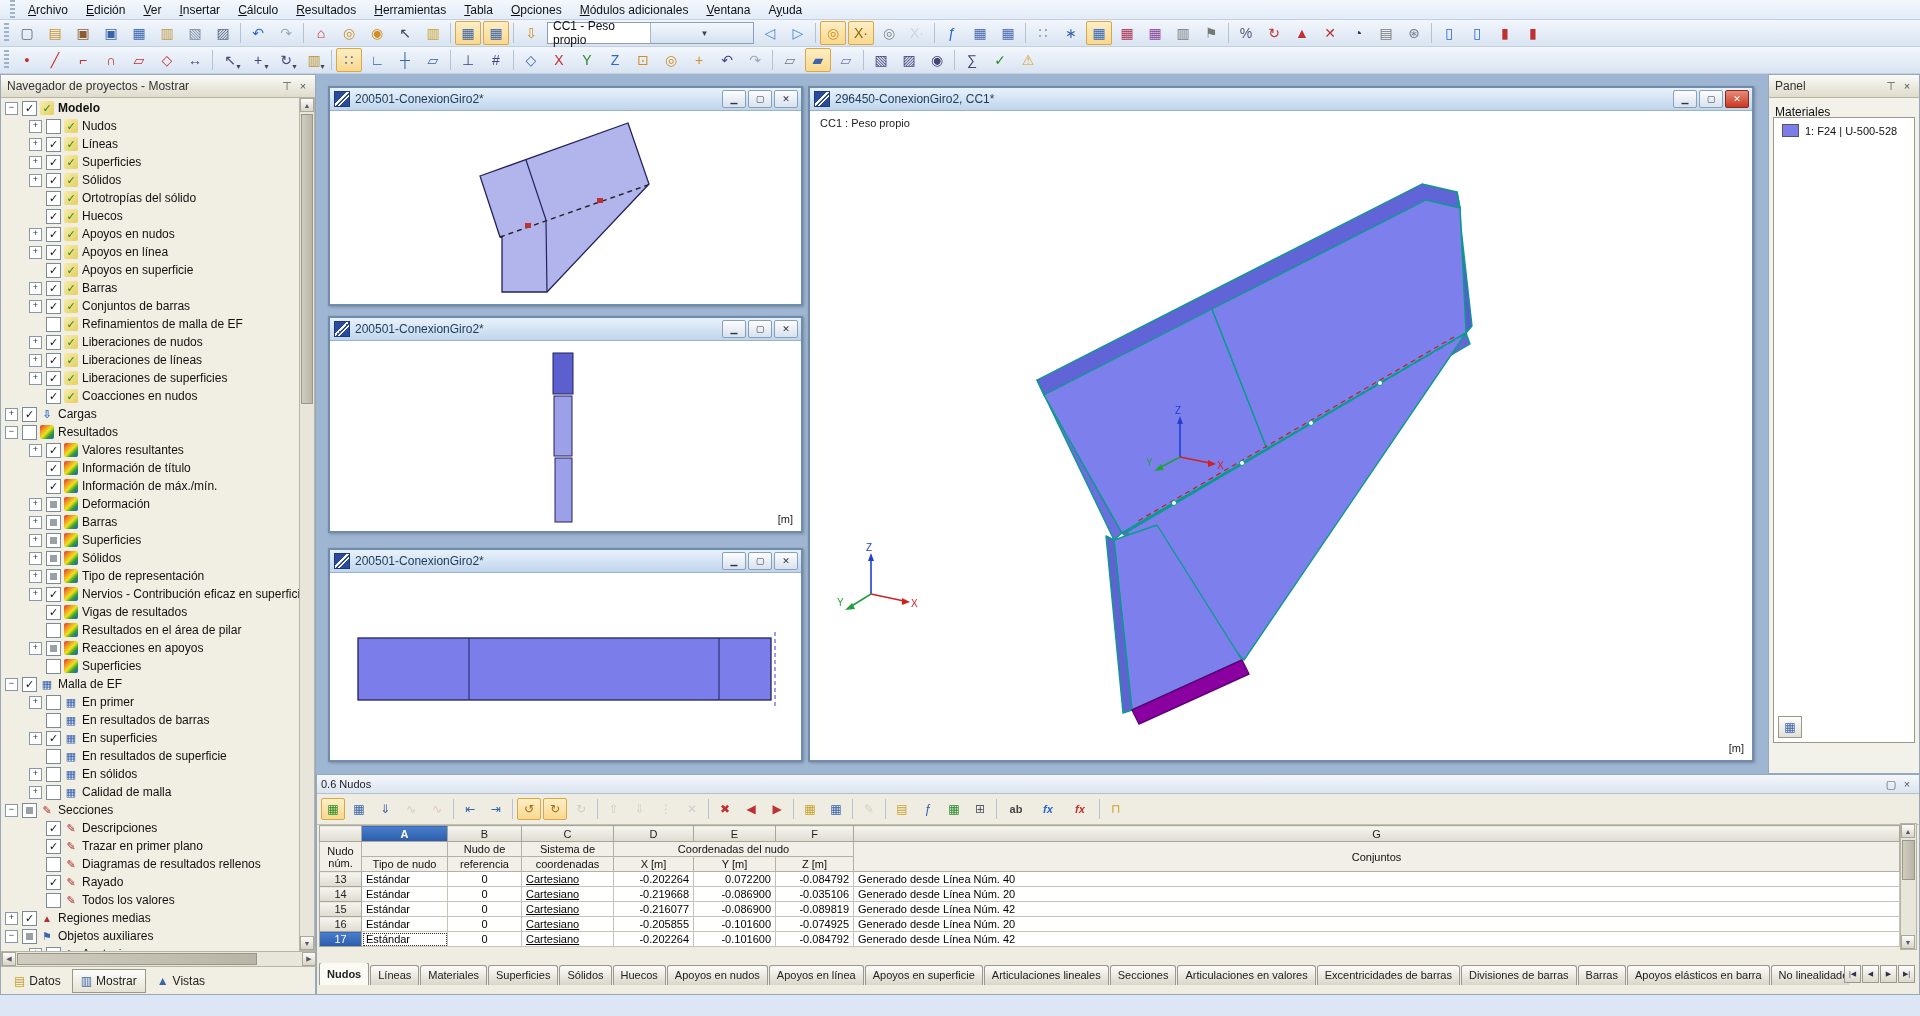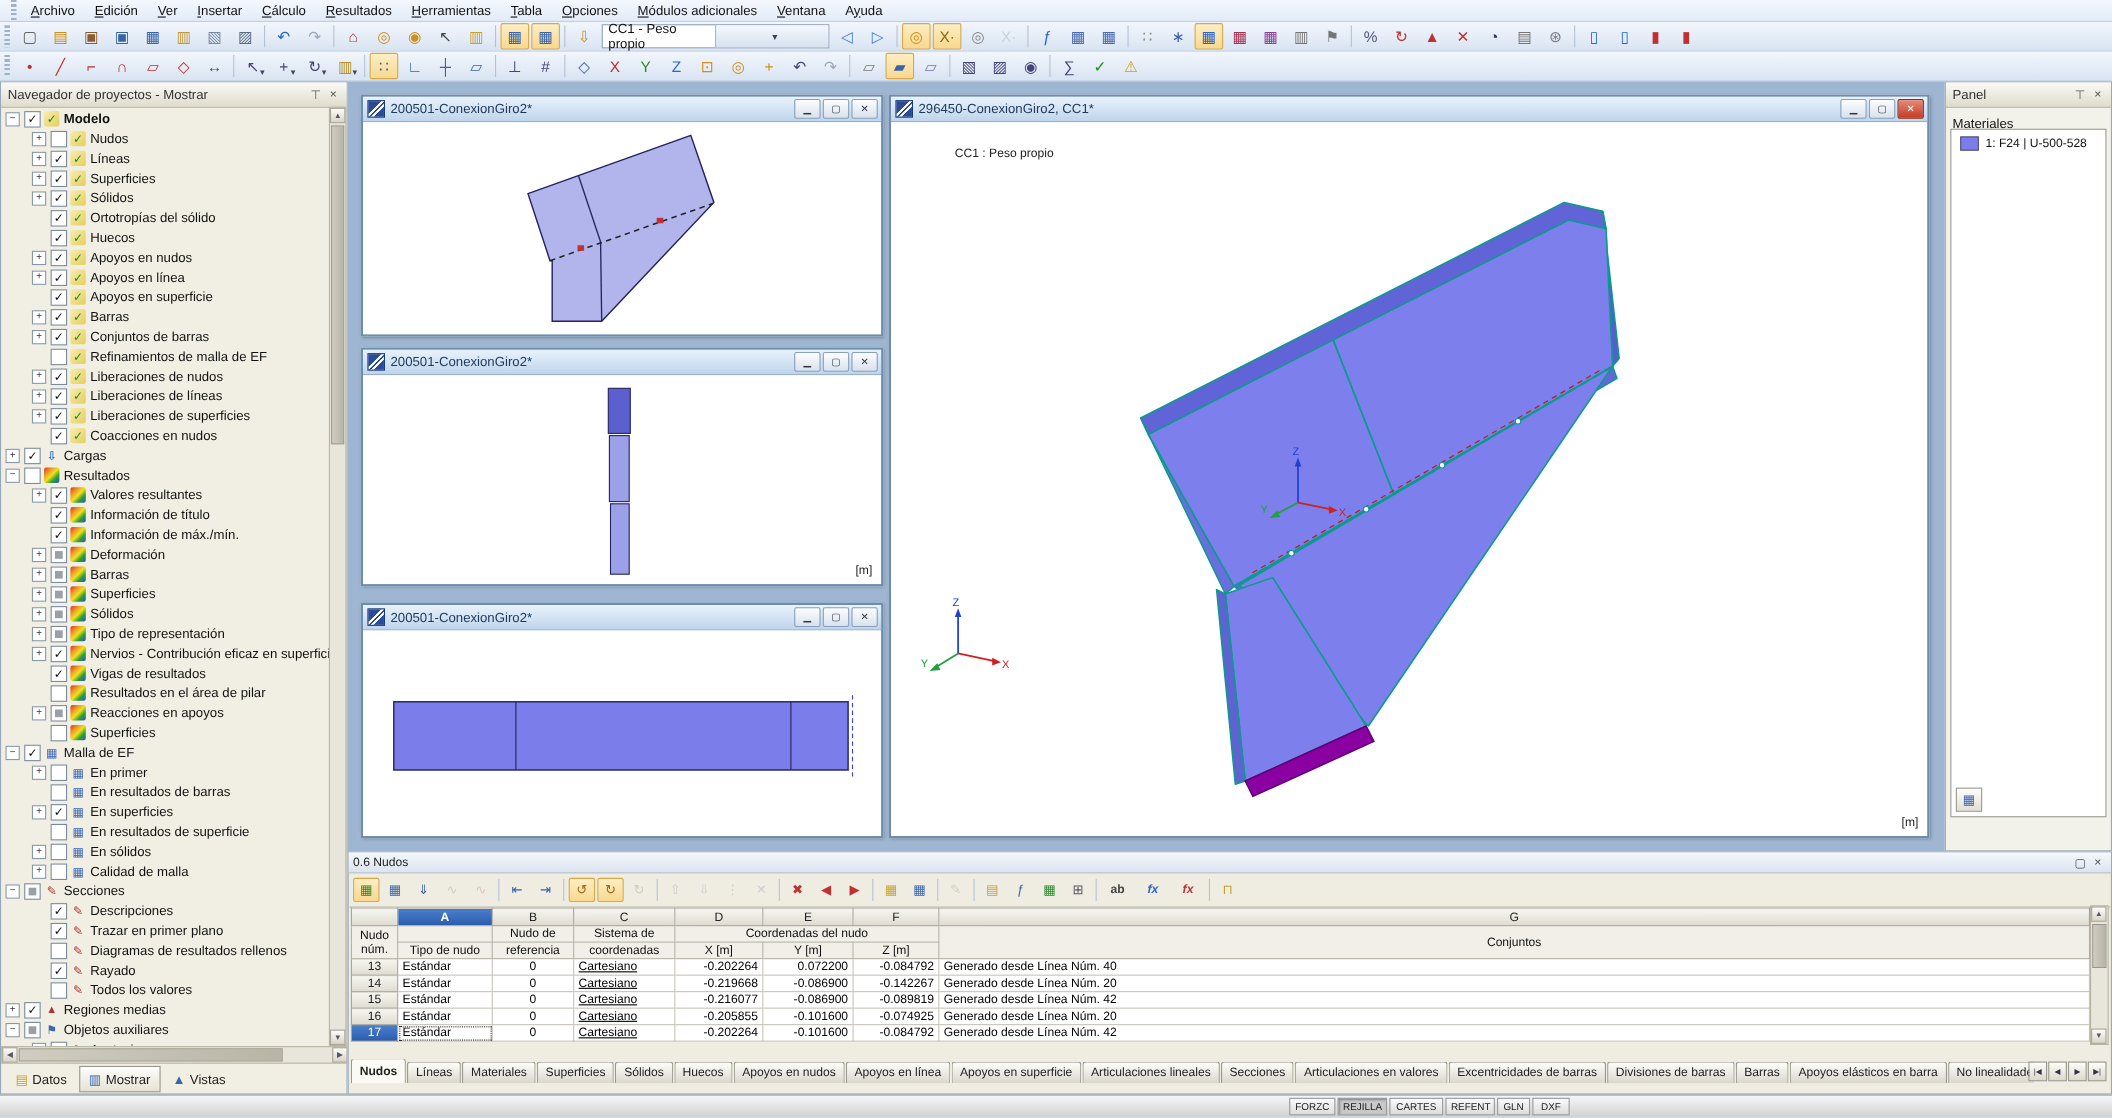--- a/index.html
+++ b/index.html
@@ -75,21 +75,21 @@
     display:flex;align-items:center;padding:0 3px 0 4px;color:#1c3a58;font-size:12px;}
   .appico{width:14px;height:14px;margin-right:5px;border:1px solid #1c3a78;
     background:linear-gradient(135deg,#2a4a9a 42%,#fff 42%,#fff 50%,#2a4a9a 50%,#2a4a9a 58%,#fff 58%,#fff 66%,#2a4a9a 66%);}
   .ctitle .sp{flex:1;}
   .wbtn{width:22px;height:16px;margin-left:2px;border:1px solid #8aa0ba;border-radius:2px;
     background:linear-gradient(#fdfdfd,#d8e2ee);display:flex;align-items:center;justify-content:center;
     font-size:9px;color:#334;}
   .wbtn.close-red{background:linear-gradient(#e88a7a,#c83a22);color:#fff;border-color:#8a2a1a;font-weight:bold;}
   .cbody{position:absolute;left:2px;top:24px;right:2px;bottom:2px;background:#fff;overflow:hidden;}
   .unit-label{position:absolute;right:6px;bottom:4px;color:#222;font-size:11px;}
-  .view-label{position:absolute;left:8px;top:22px;color:#222;font-size:11px;margin-left:48px;}
+  .view-label{position:absolute;left:8px;top:5px;color:#222;font-size:11px;}
   
   #panel{position:absolute;left:1768px;top:74px;width:152px;height:700px;background:#f2f1ea;
     border:1px solid #98a8ba;box-sizing:border-box;}
   #panel-title{height:22px;background:linear-gradient(#fafaf6,#dfdccc);border-bottom:1px solid #b8b4a4;
     display:flex;align-items:center;padding:0 4px 0 6px;color:#333;}
   #panel-section{padding:7px 0 3px 6px;color:#111;}
   #panel-box{position:absolute;left:4px;top:42px;right:4px;height:624px;background:#fff;border:1px solid #9a988c;}
   .legend-item{display:flex;align-items:center;gap:6px;padding:6px 0 0 8px;font-size:11px;color:#111;}
   .legend-swatch{width:15px;height:11px;border:1px solid #556;}
   #panel-gridbtn{position:absolute;left:4px;bottom:4px;width:22px;height:20px;
@@ -1044,21 +1044,21 @@
             <td class="num">-0.084792</td>
             <td>Generado desde Línea Núm. 40</td>
           </tr>
           <tr>
             <td class="rowhdr">14</td>
             <td>Estándar</td>
             <td class="ctr">0</td>
             <td class="sys">Cartesiano</td>
             <td class="num">-0.219668</td>
             <td class="num">-0.086900</td>
-            <td class="num">-0.142267</td>
+            <td class="num">-0.035106</td>
             <td>Generado desde Línea Núm. 20</td>
           </tr>
           <tr>
             <td class="rowhdr">15</td>
             <td>Estándar</td>
             <td class="ctr">0</td>
             <td class="sys">Cartesiano</td>
             <td class="num">-0.216077</td>
             <td class="num">-0.086900</td>
             <td class="num">-0.089819</td>
@@ -1111,21 +1111,13 @@
         <div class="ttab">No linealidades de barras</div>
       </div>
     <div id="tabnav">
       <span class="tnbtn">|◀</span>
       <span class="tnbtn">◀</span>
       <span class="tnbtn">▶</span>
       <span class="tnbtn">▶|</span>
     </div>
   </div>
 
-  <div id="statusbar">
-      <div class="stbtn" style="left: 1172px; width: 42px;">FORZC</div>
-      <div class="stbtn active" style="left: 1216px; width: 45px;">REJILLA</div>
-      <div class="stbtn" style="left: 1263px; width: 49px;">CARTES</div>
-      <div class="stbtn" style="left: 1314px; width: 45px;">REFENT</div>
-      <div class="stbtn" style="left: 1361px; width: 30px;">GLN</div>
-      <div class="stbtn" style="left: 1393px; width: 34px;">DXF</div>
-    </div>
 </div>
 
 </body></html>

